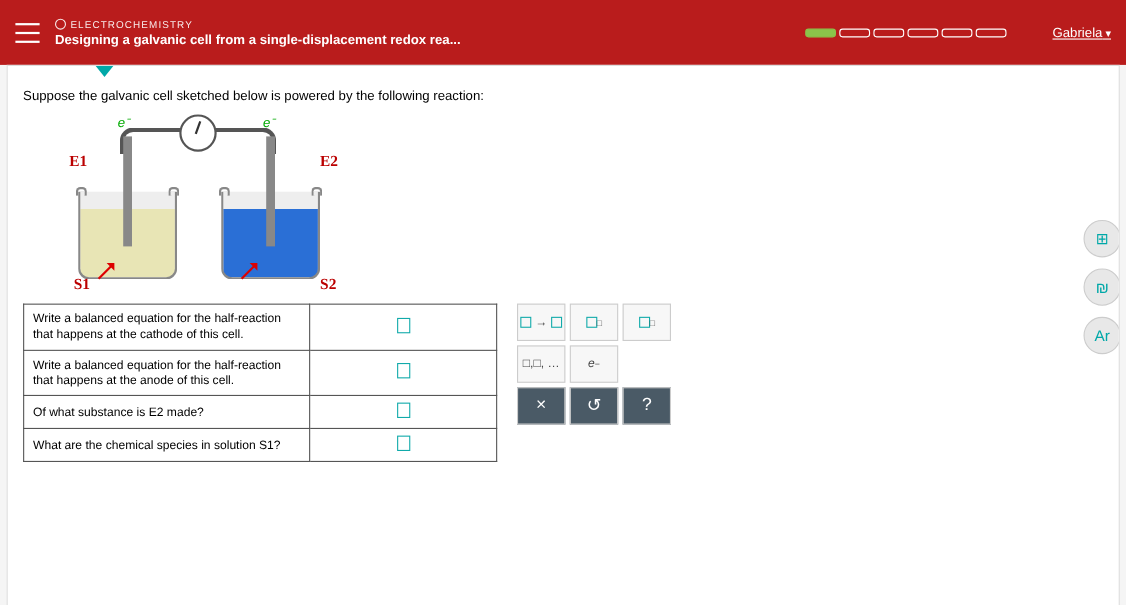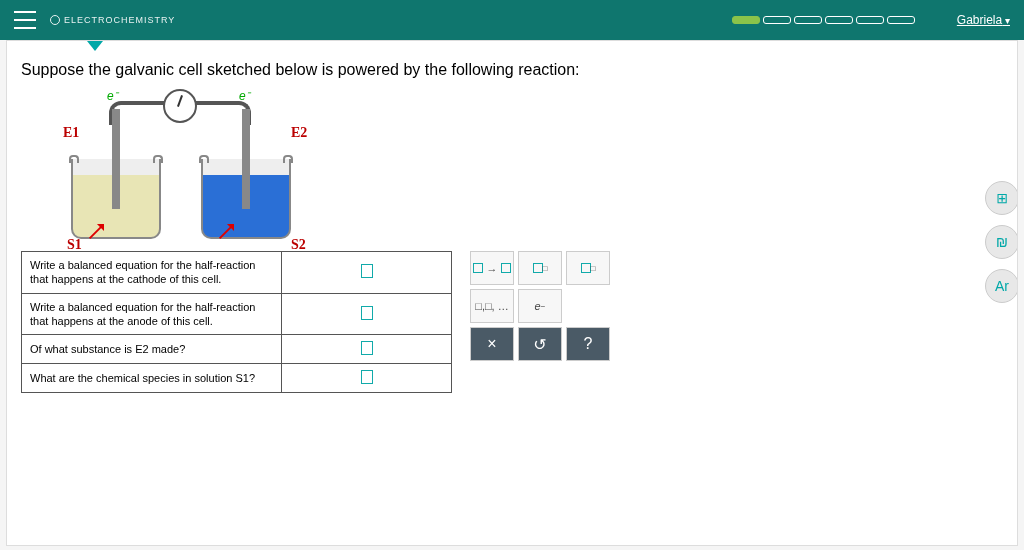--- a/index.html
+++ b/index.html
@@ -5,23 +5,23 @@
   * { box-sizing: border-box; margin: 0; padding: 0; }
   body {
     font-family: Arial, sans-serif;
     background: #f5f5f5;
     width: 1024px;
     height: 550px;
     overflow: hidden;
     position: relative;
   }
   .topbar {
-    background: #0f766e;
+    background: #b91c1c;
     color: #fff;
-    height: 40px;
+    height: 59px;
     display: flex;
     align-items: center;
     padding: 0 14px;
     gap: 14px;
     font-size: 11px;
   }
   .hamburger {
     width: 22px; height: 18px;
     display:flex; flex-direction:column; justify-content:space-between;
     cursor:pointer;
@@ -43,21 +43,21 @@
     border:1px solid #ddd;
     height: 506px;
     position:relative;
     padding: 8px 14px 0 14px;
     overflow:hidden;
   }
   .tip-arrow {
     position:absolute; top:0; left:80px;
     width:0; height:0; border-left:8px solid transparent; border-right:8px solid transparent; border-top:10px solid #00a8a8;
   }
-  .intro { font-size:16px; margin-top:12px; }
+  .intro { font-size:12px; margin-top:12px; }
   .equation { font-family: "Times New Roman", serif; font-size:14px; margin:8px 0 6px 30px; }
   sub { font-size:.7em; }
   .figure { margin-left:40px; margin-top:2px; position:relative; width:260px; height:170px; }
   .beaker {
     position:absolute; bottom:12px; width:90px; height:80px;
     border:2px solid #888; border-top:none; border-radius:0 0 10px 10px;
     background:linear-gradient(#eee 0 20%, var(--sol) 20% 100%);
   }
   .beaker.left { left:10px; --sol:#e8e5b5; }
   .beaker.right { left:140px; --sol:#2a6fd6; }
@@ -75,21 +75,21 @@
   .lbl.e2 { top:44px; left:230px; }
   .lbl.s1 { bottom:-2px; left:6px; }
   .lbl.s2 { bottom:-2px; left:230px; }
   .eflow { position:absolute; top:6px; color:#0a0; font-style:italic; font-size:12px; }
   .eflow.l { left:46px; } .eflow.r { left:178px; }
   .arrow-red { position:absolute; bottom:6px; width:24px; height:24px; }
   .arrow-red::after{content:''; position:absolute; width:18px; height:2px; background:#d00; transform:rotate(-45deg); top:10px; left:2px;}
   .arrow-red::before{content:''; position:absolute; border:5px solid transparent; border-bottom-color:#d00; top:-2px; left:14px; transform:rotate(45deg);}
   .arrow-red.a1{ left:24px; } .arrow-red.a2{ left:154px; }
 
-  .qarea { display:flex; gap:18px; align-items:flex-start; }
+  .qarea { display:flex; gap:18px; margin-top:10px; align-items:flex-start; }
   table.qt { border-collapse:collapse; font-size:11px; }
   table.qt td { border:1px solid #555; padding:6px 8px; }
   table.qt td.qcell { width:260px; line-height:1.3; }
   table.qt td.acell { width:170px; text-align:center; cursor:text; }
   .slot { display:inline-block; width:12px; height:14px; border:1px solid #1aa; }
 
   .palette { display:flex; flex-direction:column; gap:4px; }
   .palette .row { display:flex; gap:4px; }
   .pbtn {
     width:44px; height:34px; border:1px solid #ccc; background:#f7f7f7;
@@ -109,20 +109,21 @@
 <body>
 
 <div class="topbar">
   <div class="hamburger">
       <span></span>
       <span></span>
       <span></span>
     </div>
   <div class="crumb">
     <div class="cat">ELECTROCHEMISTRY</div>
+    <div class="title">Designing a galvanic cell from a single-displacement redox rea...</div>
   </div>
   <div class="progress">
     <span class="filled"></span>
       <span></span>
       <span></span>
       <span></span>
       <span></span>
       <span></span>
   </div>
   <div class="user">Gabriela</div>

